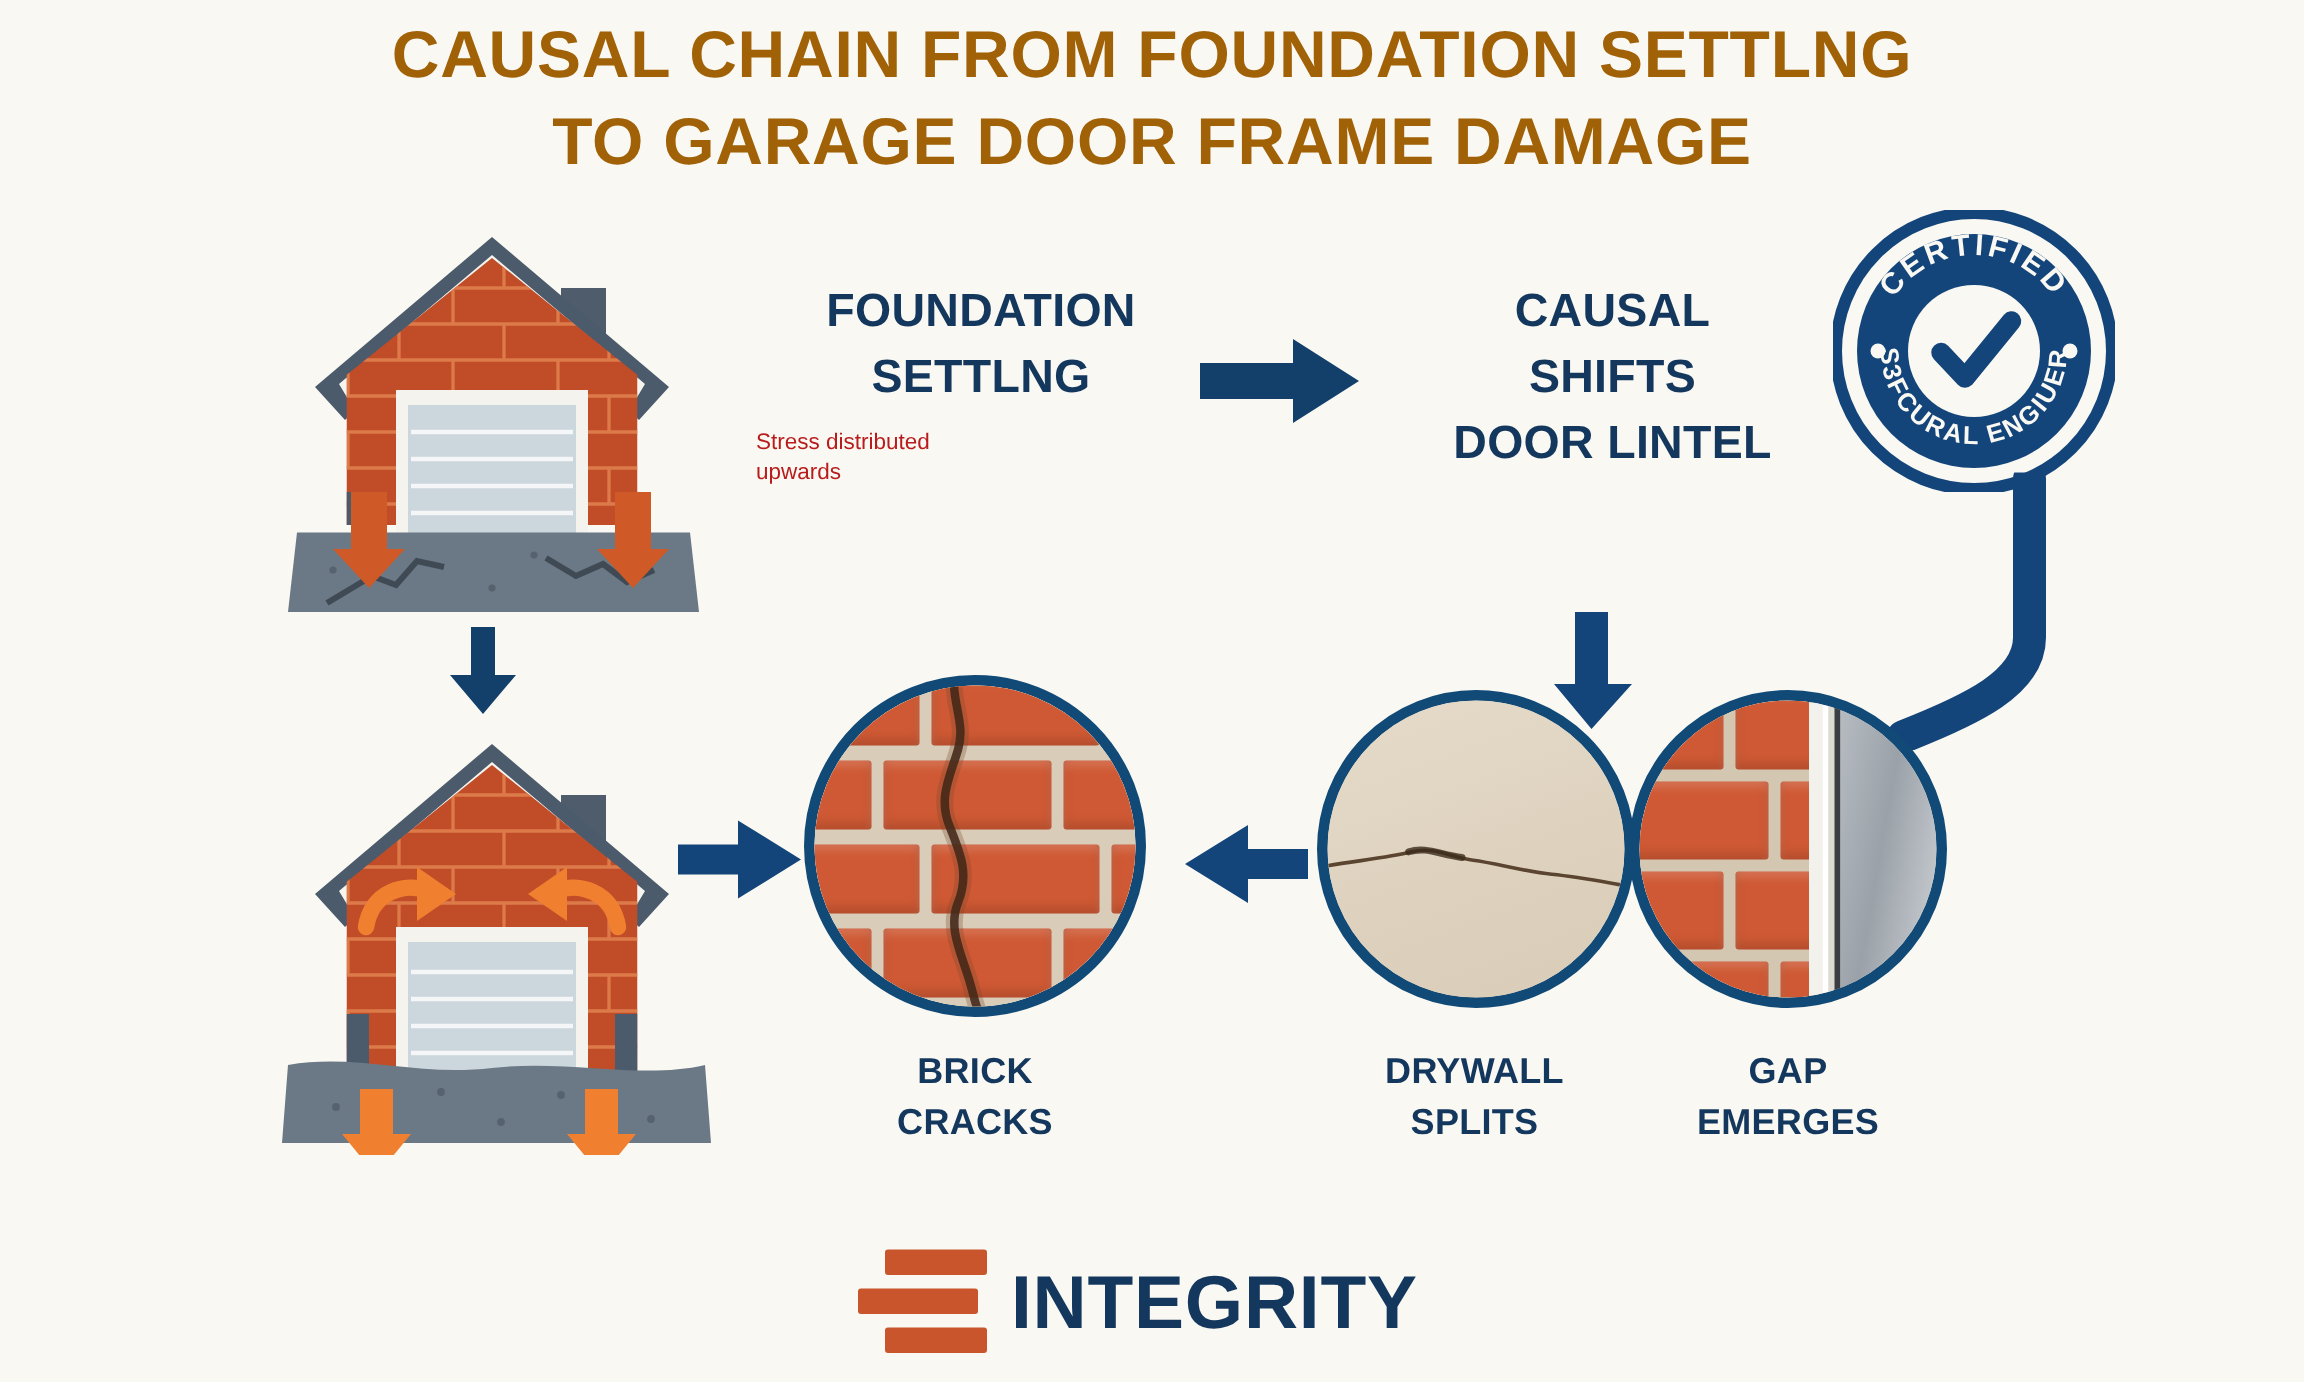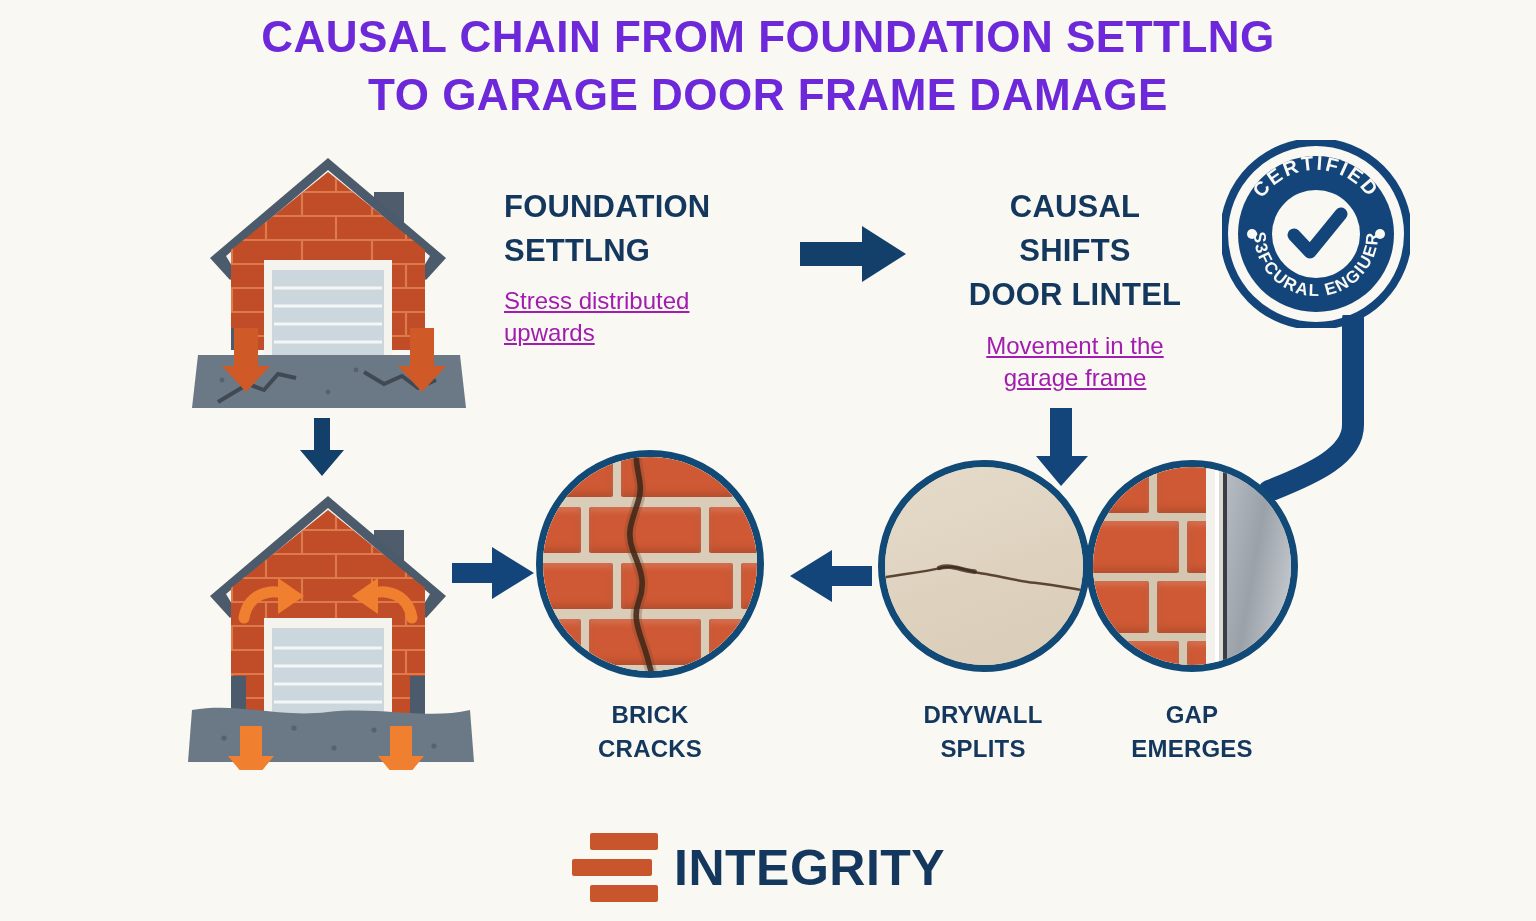--- a/index.html
+++ b/index.html
@@ -19,46 +19,45 @@
     width: 1536px;
     height: 921px;
   }
   
   .title {
     position: absolute;
     left: 0;
     top: 8px;
     width: 1536px;
     text-align: center;
-    color: #6d28d9;
+    color: #a16207;
     font-weight: bold;
     font-size: 44px;
     letter-spacing: 0.5px;
     line-height: 1.32;
   }
   .title .line {
     display: block;
     white-space: nowrap;
   }
   
   .step-head {
     position: absolute;
     color: #14375e;
     font-weight: bold;
     font-size: 31px;
     line-height: 1.42;
     letter-spacing: 0.2px;
   }
   .step-sub {
     position: absolute;
-    color: #a21caf;
-    font-size: 24px;
+    color: #b91c1c;
+    font-size: 15px;
     line-height: 1.35;
     font-weight: normal;
-    text-decoration: underline;
   }
   .node-label {
     position: absolute;
     color: #14375e;
     font-weight: bold;
     font-size: 24px;
     line-height: 1.4;
     text-align: center;
     letter-spacing: 0.2px;
   }
@@ -310,43 +309,39 @@
         <circle cx="196" cy="260" r="2.6" fill="#56626e"></circle>
         <circle cx="256" cy="276" r="2.6" fill="#56626e"></circle>
       </g>
       <g fill="#f08030">
         <path d="M62,256 h22 v30 h12 L73,314 L50,286 h12 z"></path>
         <path d="M212,256 h22 v30 h12 L223,314 L200,286 h12 z"></path>
       </g>
     </svg>
   </div>
 
-  <div class="step-head" style="left:504px; top:185px; width:300px;">
+  <div class="step-head" style="left:504px; top:185px; width:300px;text-align:center;">
     <div>FOUNDATION</div>
     <div>SETTLNG</div>
   </div>
   <div class="step-sub" style="left:504px; top:285px; width:290px;">
     <div>Stress distributed</div>
     <div>upwards</div>
   </div>
 
   <div class="connector" style="left:800px; top:222px; width:110px; height:64px;">
     <svg width="110" height="64" viewBox="0 0 110 64">
       <path d="M0,20 h62 V4 L106,32 L62,60 V44 H0 z" fill="#13406b"></path>
     </svg>
   </div>
 
   <div class="step-head" style="left:930px; top:185px; width:290px; text-align:center;">
     <div>CAUSAL</div>
     <div>SHIFTS</div>
     <div>DOOR LINTEL</div>
-  </div>
-  <div class="step-sub" style="left:930px; top:330px; width:290px; text-align:center;">
-    <div>Movement in the</div>
-    <div>garage frame</div>
   </div>
 
   <div class="connector" style="left:1034px; top:408px; width:70px; height:82px;">
     <svg width="70" height="82" viewBox="0 0 70 82">
       <path d="M16,0 h22 v48 h16 L27,78 L2,48 h14 z" fill="#14457a"></path>
     </svg>
   </div>
 
   <div class="badge" style="left:1222px; top:140px;">
     <svg width="188" height="188" viewBox="0 0 188 188">

